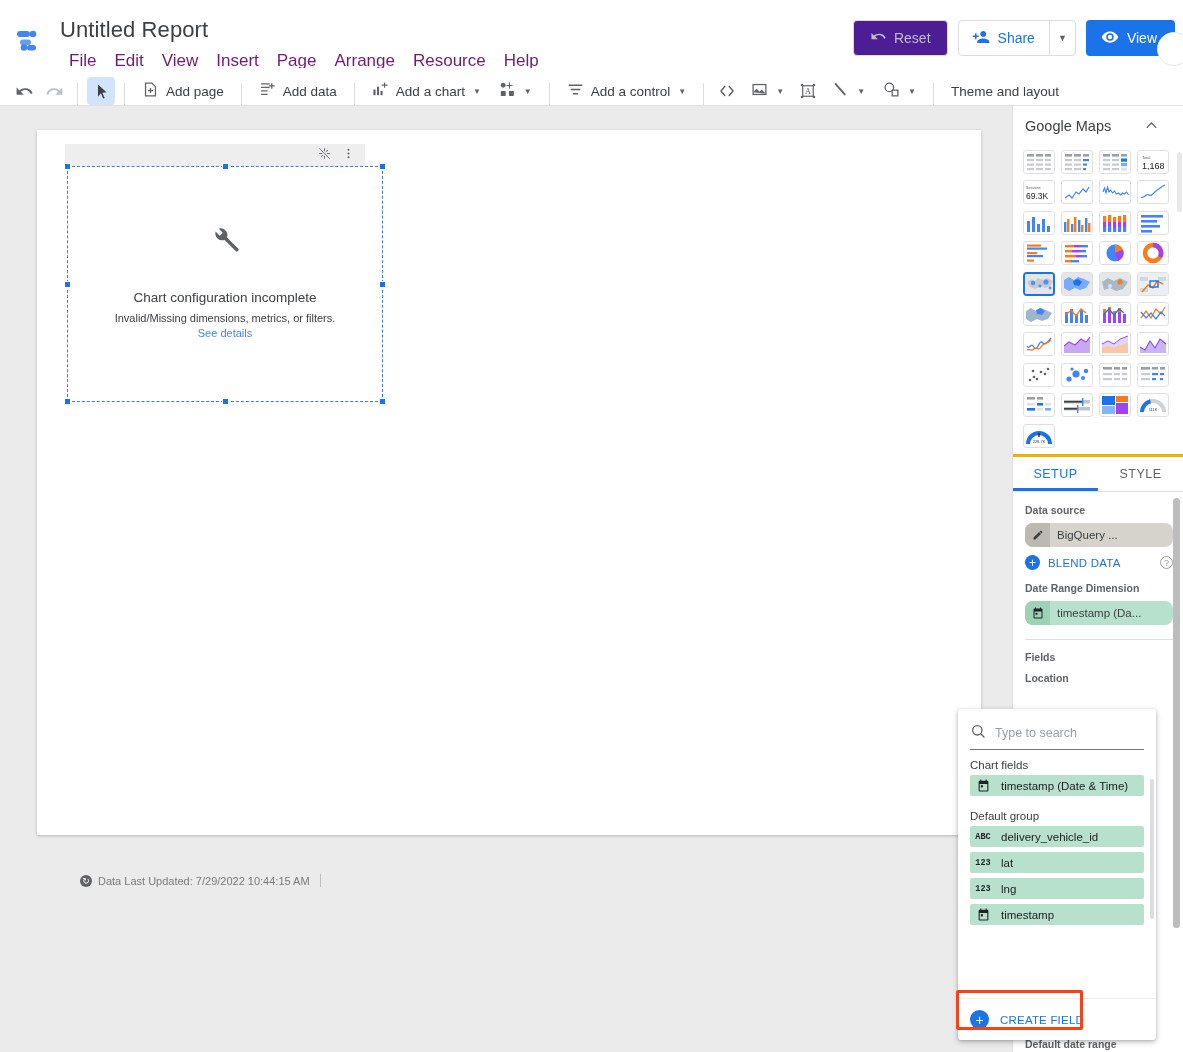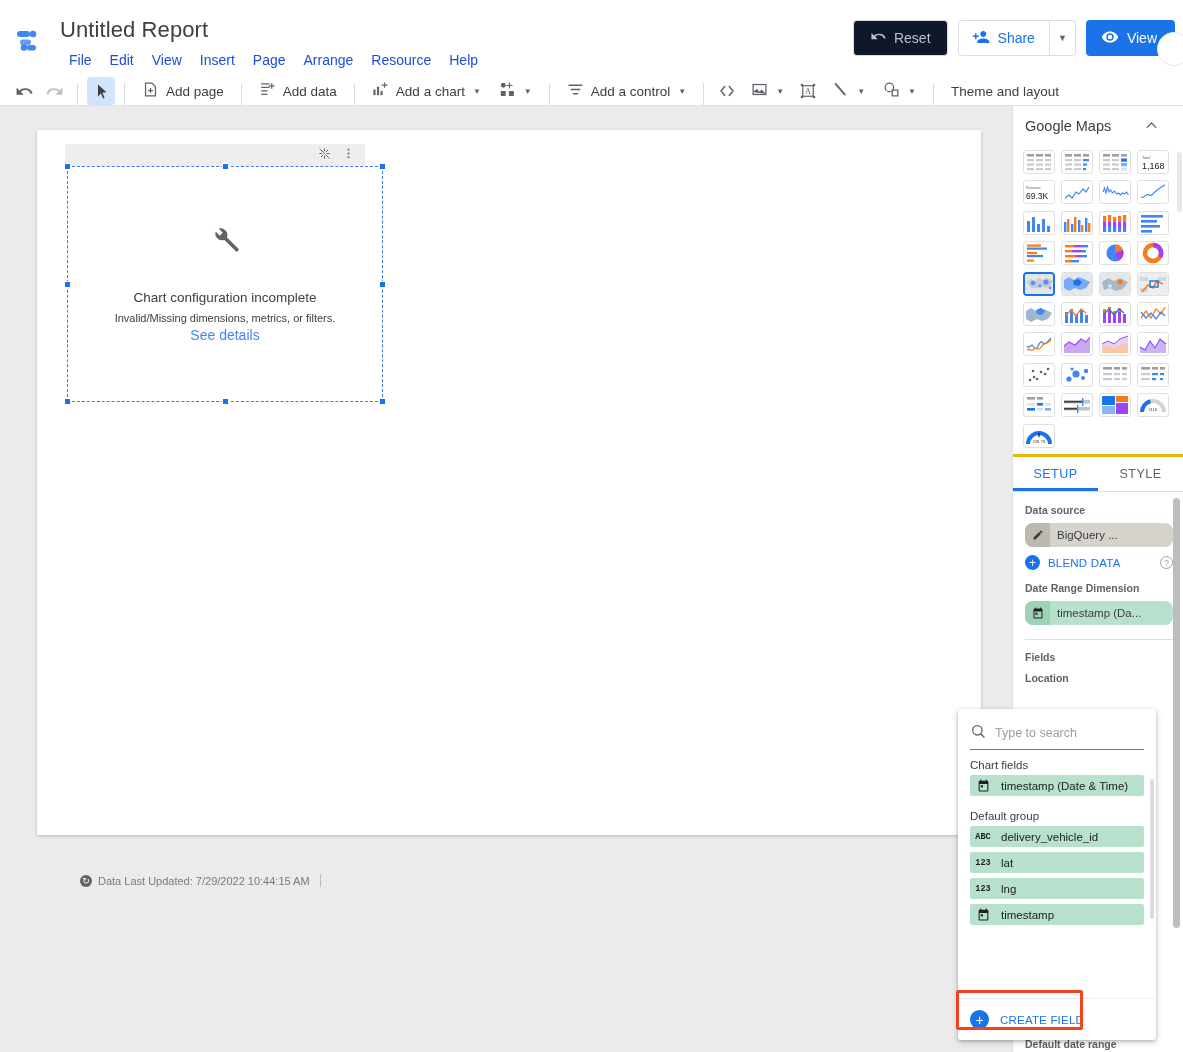--- a/index.html
+++ b/index.html
@@ -14,29 +14,29 @@
   
   .header { position: absolute; top: 6px; left: 0; width: 1183px; height: 68px; background: #fff; }
   .logo { position: absolute; left: 14px; top: 18px; width: 32px; height: 32px; }
   .title-block { position: absolute; left: 56px; top: 8px; }
   .report-title {
     font-size: 22px; color: #3c4043; font-weight: 400; letter-spacing: .1px;
     line-height: 28px; padding: 1px 3px; border: 1px solid transparent; border-radius: 3px;
   }
   .menubar { display: flex; gap: 0px; margin-top: 3px; margin-left: 4px; }
   .menu-item {
-    font-size: 14px; color: #1d4ed8; padding: 3px 9px; border-radius: 4px; cursor: pointer;
+    font-size: 17px; color: #701a75; padding: 3px 9px; border-radius: 4px; cursor: pointer;
     line-height: 17px;
   }
 
   .header-right { position: absolute; right: 8px; top: 14px; display: flex; align-items: center; gap: 10px; }
   .btn-reset {
     display: flex; align-items: center; gap: 7px;
     height: 36px; padding: 0 16px; border: 1px solid #dadce0; border-radius: 4px;
-    background: #0f172a; color: #bdc1c6; font-size: 14px; cursor: default;
+    background: #4c1d95; color: #bdc1c6; font-size: 14px; cursor: default;
   }
   .share-group { display: flex; height: 36px; border: 1px solid #dadce0; border-radius: 4px; overflow: hidden; background: #fff; }
   .btn-share {
     display: flex; align-items: center; gap: 8px; padding: 0 14px 0 13px;
     color: #1a73e8; font-size: 14px; font-weight: 500; cursor: pointer;
   }
   .share-caret {
     width: 26px; display: flex; align-items: center; justify-content: center;
     border-left: 1px solid #dadce0; color: #5f6368; font-size: 9px; cursor: pointer;
   }
@@ -88,21 +88,21 @@
   }
   .handle {
     position: absolute; width: 7px; height: 7px; background: #1a73e8; border: 1px solid #fff;
   }
   .chart-empty {
     position: absolute; left: 0; right: 0; top: 58px; text-align: center;
   }
   .wrench { font-size: 30px; color: #5f6368; line-height: 34px; }
   .ce-title { font-size: 13.5px; color: #3c4043; margin-top: 28px; }
   .ce-sub { font-size: 11px; color: #3c4043; margin-top: 7px; }
-  .ce-link { font-size: 14px; color: #4285f4; margin-top: 3px; cursor: pointer; }
+  .ce-link { font-size: 11px; color: #4285f4; margin-top: 3px; cursor: pointer; }
   .footer-note {
     position: absolute; left: 43px; top: 744px; display: flex; align-items: center; gap: 6px;
     font-size: 11px; color: #7a7a7a;
   }
   .refresh-dot {
     width: 12px; height: 12px; border-radius: 50%; background: #5f6368;
     display: flex; align-items: center; justify-content: center; color: #fff; font-size: 9px;
   }
   .footer-bar { width: 1px; height: 13px; background: #bdbdbd; margin-left: 4px; }
 

